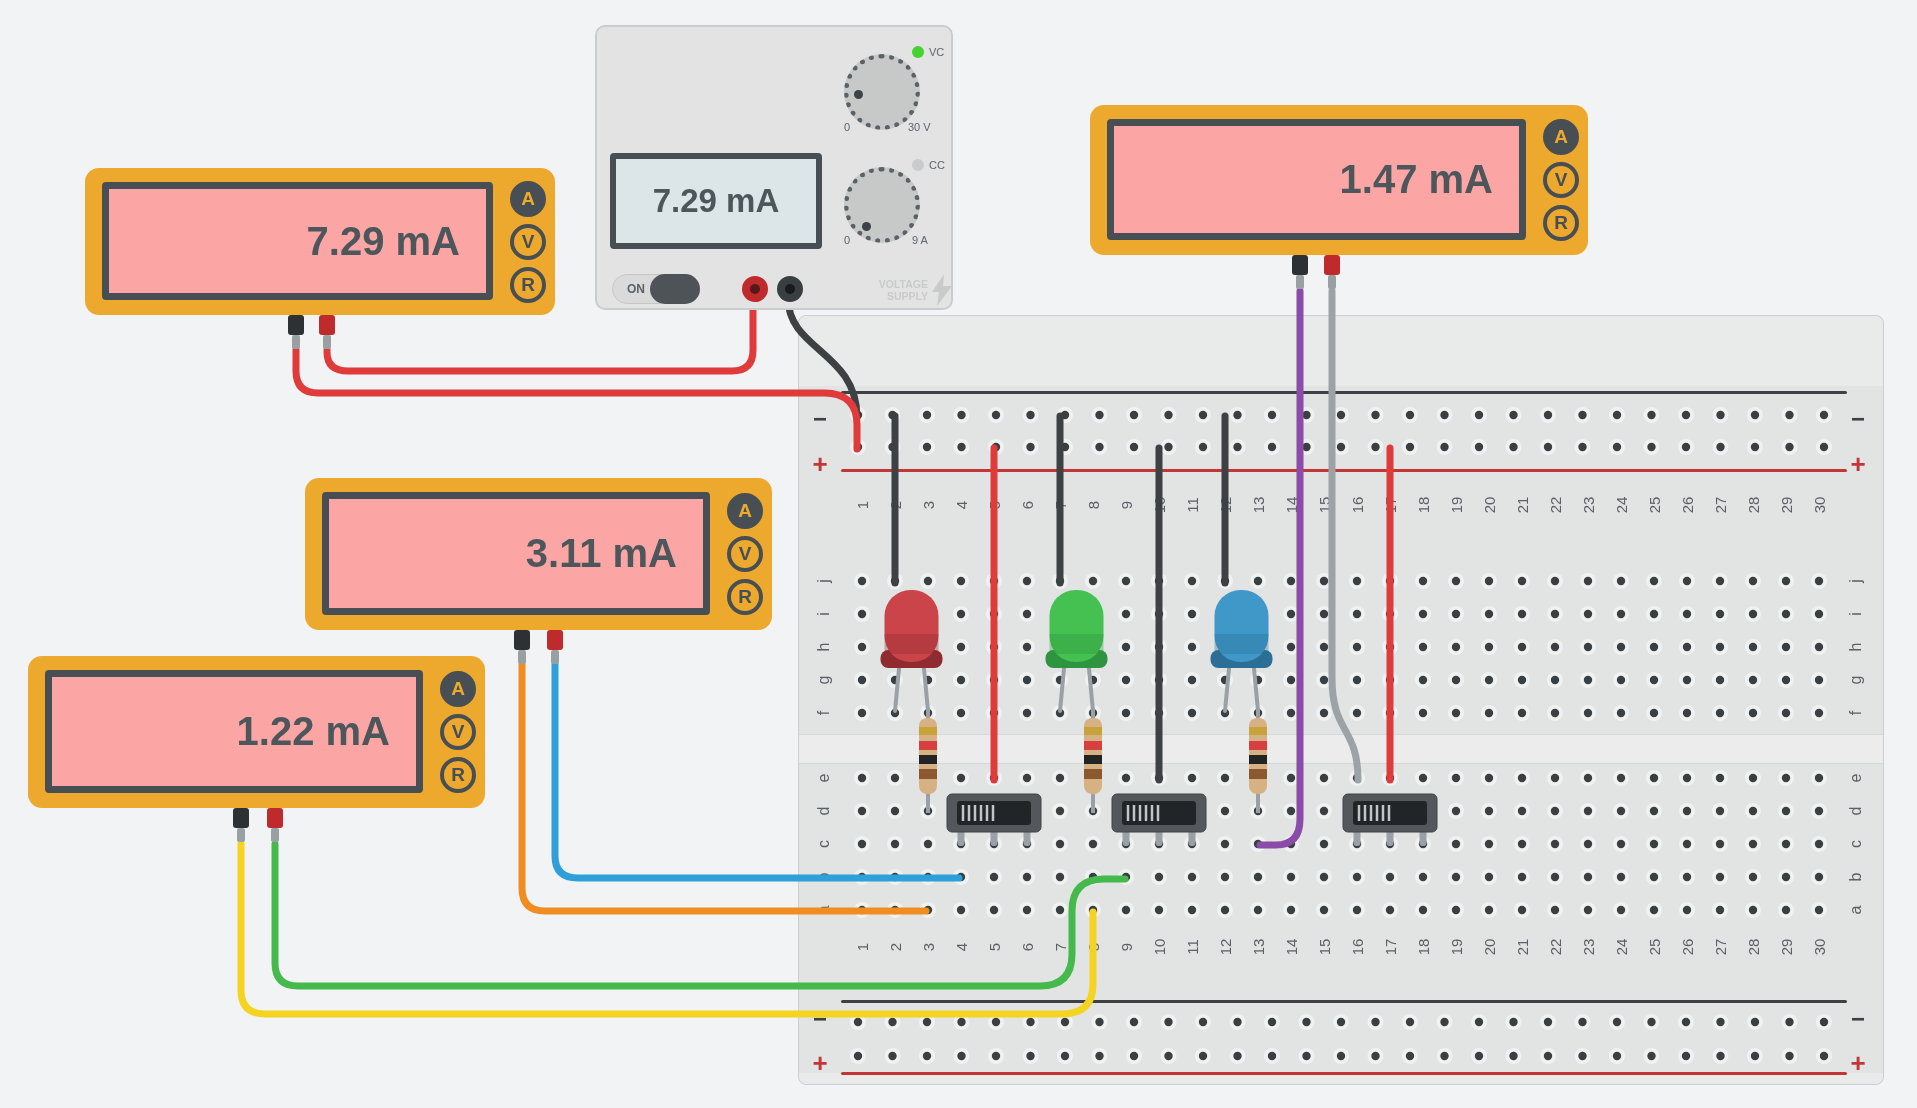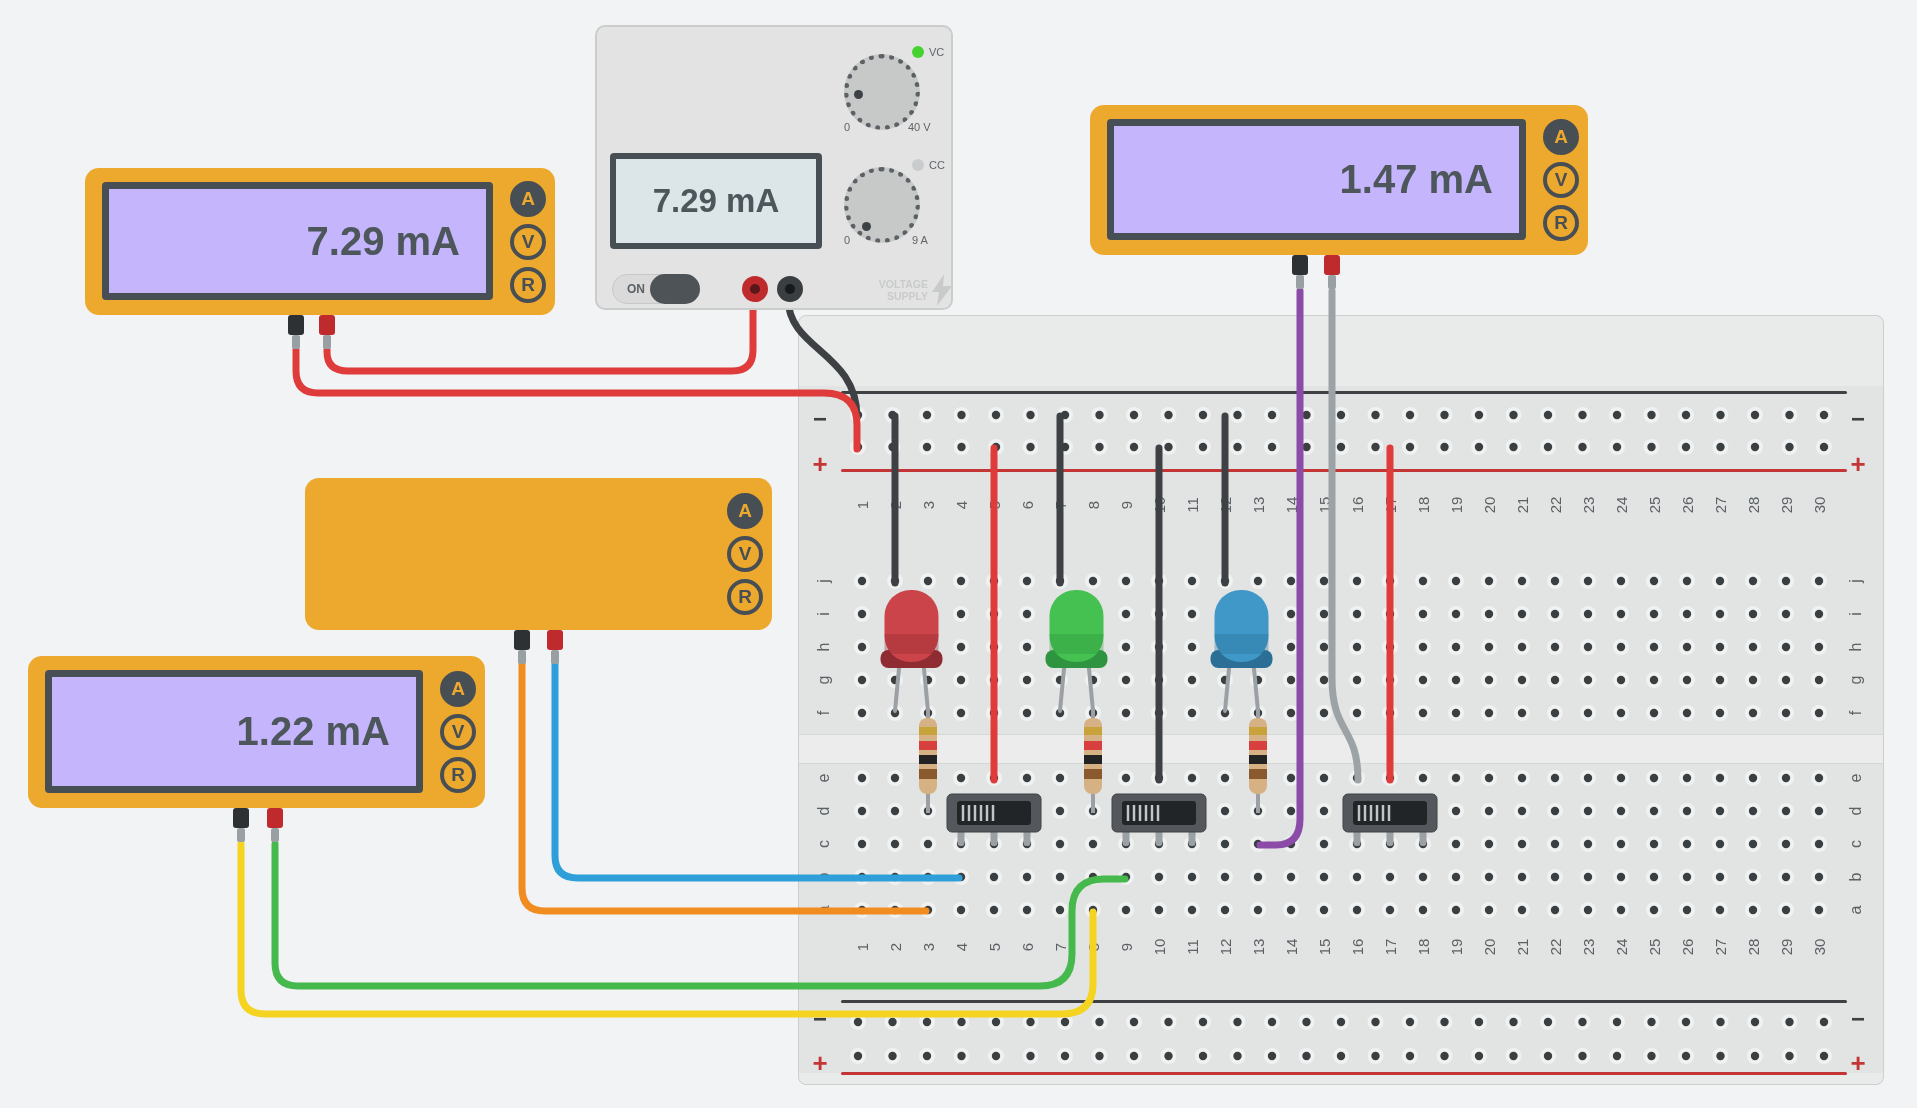--- a/index.html
+++ b/index.html
@@ -14,21 +14,21 @@
   .board-channel{position:absolute;left:0;right:0;top:418px;height:30px;background:#ececec;
                  border-top:1px solid #d6d8d8;border-bottom:1px solid #d6d8d8;}
   .rail-line{position:absolute;height:3px;left:42px;right:36px;border-radius:2px;}
   .bb-label{position:absolute;transform:translate(-50%,-50%) rotate(-90deg);color:#5b6164;
             font-size:15px;z-index:2;white-space:nowrap;}
   .bb-letter{font-size:16px;}
   .bb-sign{position:absolute;transform:translate(-50%,-50%);font-weight:bold;z-index:2;}
 
   
   .meter{position:absolute;background:#eda92d;border-radius:14px;z-index:5;}
-  .meter-display{position:absolute;left:17px;top:14px;bottom:15px;background:#c4b5fd;
+  .meter-display{position:absolute;left:17px;top:14px;bottom:15px;background:#fca5a5;
                  border:7px solid #474f54;border-radius:4px;display:flex;align-items:center;
                  justify-content:flex-end;padding-right:26px;font-weight:bold;font-size:40px;color:#4d565a;}
   .mode-col{position:absolute;right:9px;top:13px;display:flex;flex-direction:column;gap:7px;}
   .mode-btn{width:36px;height:36px;border-radius:50%;border:4px solid #474f54;color:#474f54;
             display:flex;align-items:center;justify-content:center;font-weight:bold;font-size:19px;
             background:transparent;cursor:pointer;}
   .mode-btn.active{background:#474f54;color:#eda92d;}
   .terminal{position:absolute;width:16px;z-index:5;}
   .terminal .cap{width:16px;height:20px;border-radius:3px;}
   .terminal .cap.black{background:#2e3133;}
@@ -1090,21 +1090,21 @@
 
   <div id="psu">
     <div class="psu-display" style="top:126px;">7.29 mA</div>
 
     <div class="ind-led" id="vc-led" style="left: 315px; top: 19px; background: rgb(69, 211, 47);"></div>
     <div class="psu-small" style="left:332px;top:19px;">VC</div>
     <div class="knob" style="top:27px;">
       <div class="knob-dot" style="left:5px;top:31px;"></div>
     </div>
     <div class="psu-small" style="left:247px;top:94px;">0</div>
-    <div class="psu-small" style="left:311px;top:94px;">40 V</div>
+    <div class="psu-small" style="left:311px;top:94px;">30 V</div>
 
     <div class="ind-led" id="cc-led" style="left: 315px; top: 132px; background: rgb(201, 204, 205);"></div>
     <div class="psu-small" style="left:332px;top:132px;">CC</div>
     <div class="knob" style="top:140px;">
       <div class="knob-dot" style="left:13px;top:50px;"></div>
     </div>
     <div class="psu-small" style="left:247px;top:207px;">0</div>
     <div class="psu-small" style="left:315px;top:207px;">9 A</div>
 
     <div id="psu-on-track"></div>
@@ -1137,20 +1137,21 @@
         <div class="cap black"></div>
         <div class="tip"></div>
       </div>
     <div class="terminal" style="left:234px;top:147px;">
         <div class="cap red"></div>
         <div class="tip"></div>
       </div>
   </div>
 
   <div class="meter" style="left:305px;top:478px;width:467px;height:152px;">
+    <div class="meter-display" style="right:62px;">3.11 mA</div>
     <div class="mode-col" style="top:15px;">
       <button class="mode-btn active">A</button>
       <button class="mode-btn">V</button>
       <button class="mode-btn">R</button>
     </div>
     <div class="terminal" style="left:209px;top:152px;">
         <div class="cap black"></div>
         <div class="tip"></div>
       </div>
     <div class="terminal" style="left:242px;top:152px;">

